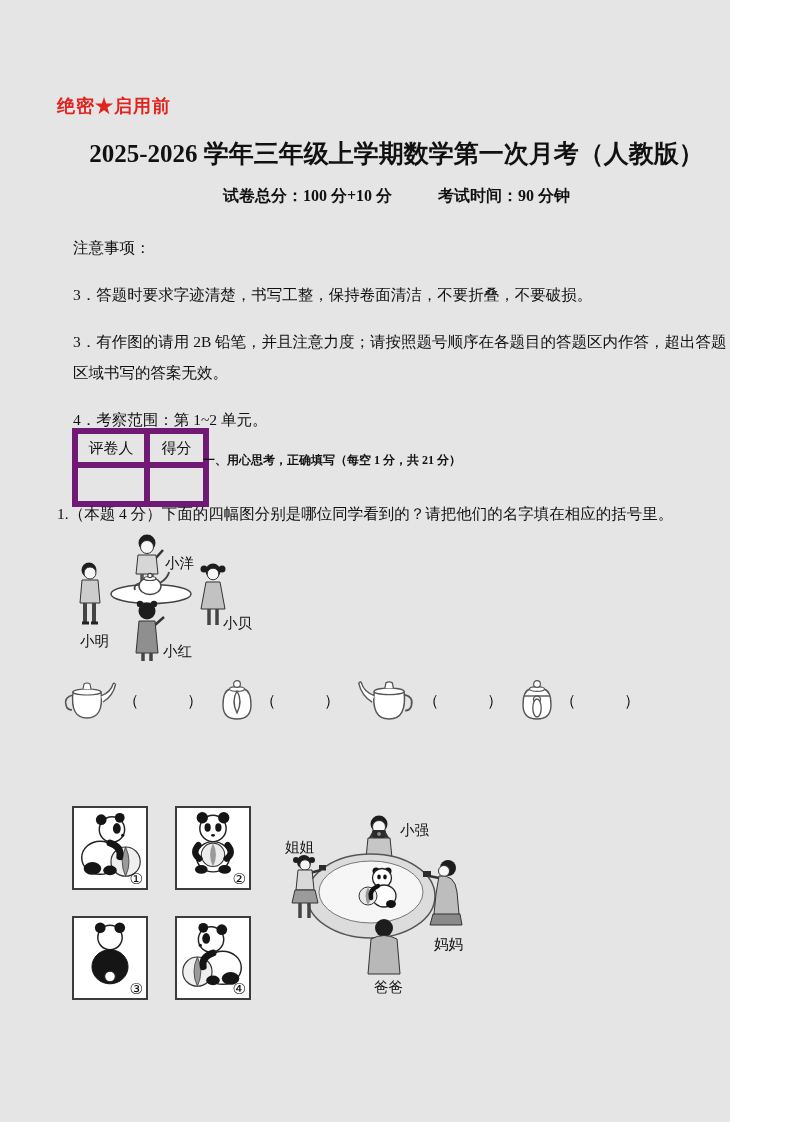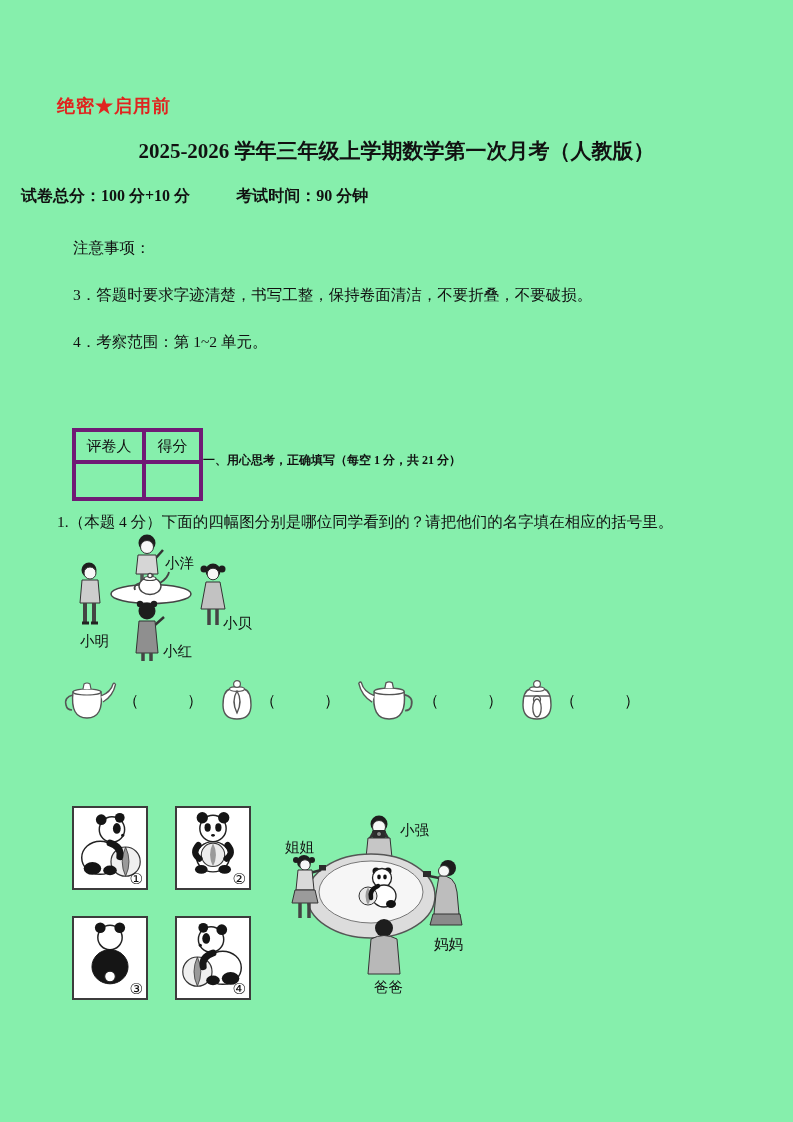--- a/index.html
+++ b/index.html
@@ -1,33 +1,33 @@
 <!DOCTYPE html>
 <html><head>
 <meta charset="utf-8">
 <style>
   html,body{margin:0;padding:0;background:#fff;}
   .page{
-    position:relative;width:793px;height:1122px;background:#86efac;
+    position:relative;width:730px;height:1122px;background:#e5e5e5;
     font-family:"Liberation Serif","DejaVu Serif",serif;color:#111;overflow:hidden;
   }
   .abs{position:absolute;}
   .secret{left:57px;top:94px;font-size:18px;font-weight:bold;color:#e0241f;letter-spacing:1px;}
-  .title{left:0;top:137px;width:793px;text-align:center;font-size:21px;font-weight:bold;margin:0;}
-  .info{left:0;top:186px;width:793px;font-size:16px;font-weight:bold;}
+  .title{left:0;top:137px;width:793px;text-align:center;font-size:25px;font-weight:bold;margin:0;}
+  .info{left:0;top:186px;width:793px;text-align:center;font-size:16px;font-weight:bold;}
   .info span{margin:0 21px;}
   .notice{left:57px;top:216px;width:688px;font-size:15.5px;}
   .notice p{margin:16px;line-height:31px;}
   table.grader{left:72px;top:428px;position:absolute;border-collapse:collapse;font-size:15px;}
-  table.grader th,table.grader td{border:4px solid #701a75;font-weight:normal;text-align:center;padding:0;}
+  table.grader th,table.grader td{border:6px solid #701a75;font-weight:normal;text-align:center;padding:0;}
   table.grader th{width:66px;height:28px;}
   table.grader th+th{width:53px;font-family:Liberation Mono, monospace;}
   table.grader td{height:33px;}
   .section-heading{left:203px;top:452px;font-size:12px;font-weight:bold;}
-  .q-text{font-size:15.5px;line-height:31px;margin-top:8px;}
+  .q-text{font-size:15.5px;line-height:31px;}
   .q1-text{left:57px;top:498px;width:710px;}
   .q2-text{left:57px;top:745px;width:715px;}
   .q1-illustration{left:55px;top:530px;}
   .teapot-row{left:58px;top:674px;display:flex;align-items:center;gap:14px;}
   .teapot-group{display:flex;align-items:center;gap:3px;}
   .bracket{font-size:16px;white-space:pre;}
   .photo-grid{left:72px;top:806px;display:grid;grid-template-columns:76px 76px;grid-auto-rows:84px;column-gap:27px;row-gap:26px;}
   .photo-box{position:relative;border:2px solid #3c3c3c;background:#fff;}
   .photo-num{position:absolute;right:3px;bottom:1px;font-size:15px;font-family:"DejaVu Sans",sans-serif;line-height:1;}
   .scene{left:283px;top:808px;}
@@ -43,20 +43,21 @@
   <h1 class="abs title">2025-2026 学年三年级上学期数学第一次月考（人教版）</h1>
 
   <div class="abs info">
     <span>试卷总分：100 分+10 分</span>
     <span>考试时间：90 分钟</span>
   </div>
 
   <div class="abs notice">
     <p>注意事项：</p>
     <p>3．答题时要求字迹清楚，书写工整，保持卷面清洁，不要折叠，不要破损。</p>
+    <p>3．有作图的请用 2B 铅笔，并且注意力度；请按照题号顺序在各题目的答题区内作答，超出答题区域书写的答案无效。</p>
     <p>4．考察范围：第 1~2 单元。</p>
   </div>
 
   <table class="grader">
     <tbody>
         <tr>
       <th>评卷人</th>
       <th>得分</th>
     </tr>
     <tr>

